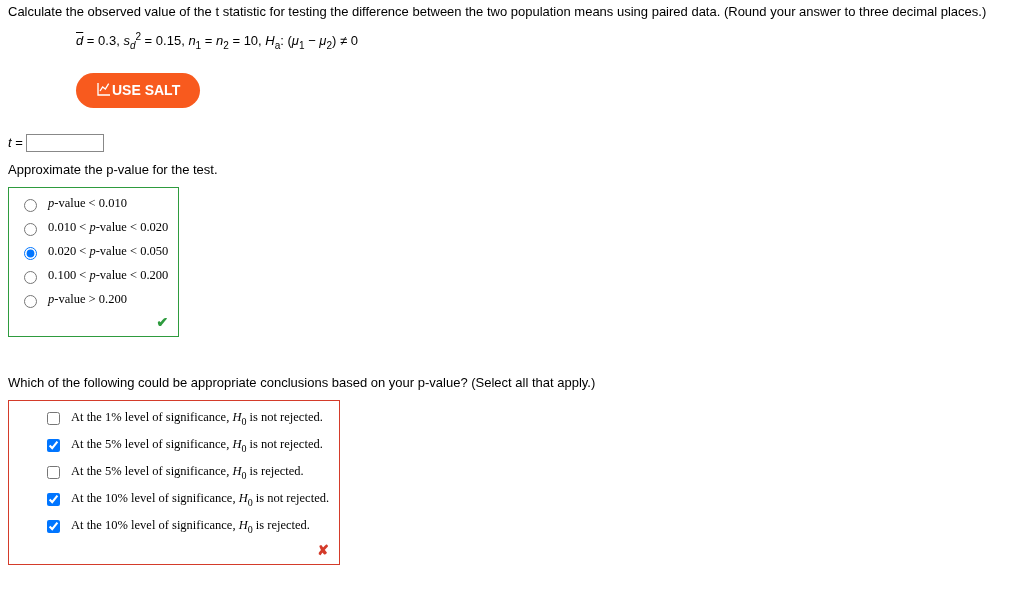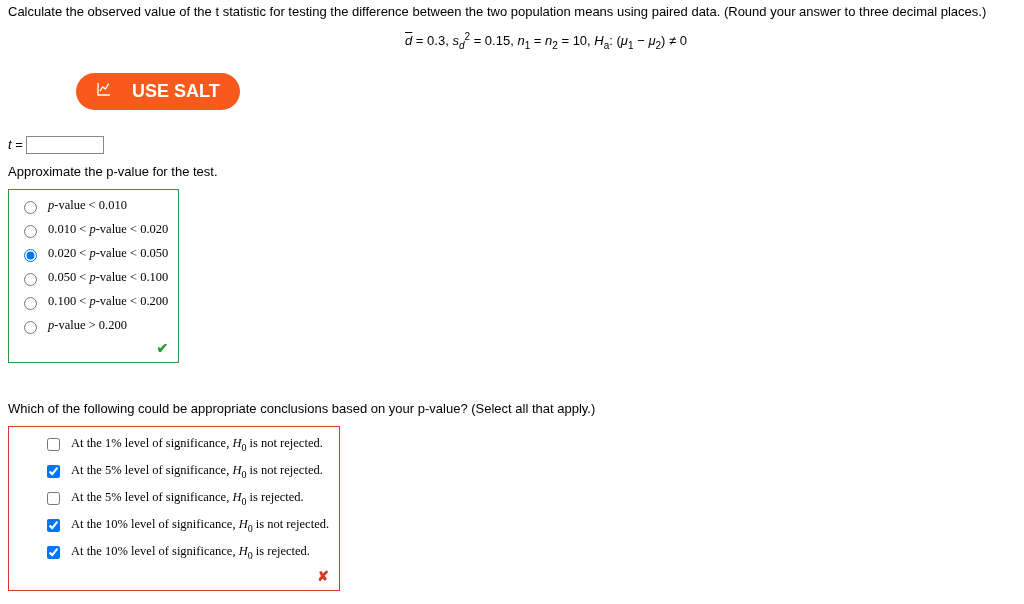--- a/index.html
+++ b/index.html
@@ -5,36 +5,36 @@
   * { box-sizing: border-box; }
   body {
     font-family: Arial, Helvetica, sans-serif;
     font-size: 13px;
     color: #000;
     margin: 0;
     padding: 4px 8px;
     background: #fff;
   }
   .question-main { margin-bottom: 12px; }
-  .given-data { margin: 0 0 12px 68px; font-size: 13px; text-align: center; }
+  .given-data { margin: 0 0 12px 68px; font-size: 13px; }
   .given-data .var { font-style: italic; }
   sub { font-size: 10px; }
   sup { font-size: 10px; }
   .overline { text-decoration: overline; display:inline-block;}
   .salt-btn {
     display: inline-flex;
     align-items: center;
-    gap: 20px;
+    gap: 0;
     background: #f85a1e;
     color: #fff;
     border: none;
     border-radius: 20px;
     padding: 8px 20px;
     font-weight: bold;
-    font-size: 18px;
+    font-size: 14px;
     margin: 10px 0 18px 68px;
     cursor: pointer;
   }
   .salt-btn svg { width: 16px; height: 16px; }
   .t-input-row { margin: 8px 0 10px 0; }
   .t-input-row .lbl { font-style: italic; }
   .t-input-row input {
     width: 78px;
     height: 18px;
     border: 1px solid #888;
@@ -103,23 +103,20 @@
       <input type="radio" name="pv" style="">
       <label><span class="pv">p</span>-value &lt; 0.010</label>
     </div><div class="row">
       <input type="radio" name="pv" style="">
       <label>0.010 &lt; <span class="pv">p</span>-value &lt; 0.020</label>
     </div><div class="row">
       <input type="radio" name="pv" checked="" style="">
       <label>0.020 &lt; <span class="pv">p</span>-value &lt; 0.050</label>
     </div><div class="row">
       <input type="radio" name="pv" style="">
-      <label>0.050 &lt; <span class="pv">p</span>-value &lt; 0.100</label>
-    </div><div class="row">
-      <input type="radio" name="pv" style="">
       <label>0.100 &lt; <span class="pv">p</span>-value &lt; 0.200</label>
     </div><div class="row">
       <input type="radio" name="pv" style="">
       <label><span class="pv">p</span>-value &gt; 0.200</label>
     </div><div class="feedback-row"><span class="feedback-icon ok">✔</span></div></div>
 
 <div class="subq" style="margin-top:34px;">
   <span>Which of the following could be appropriate conclusions based on your p-value? (Select all that apply.)</span>
 </div>
 

